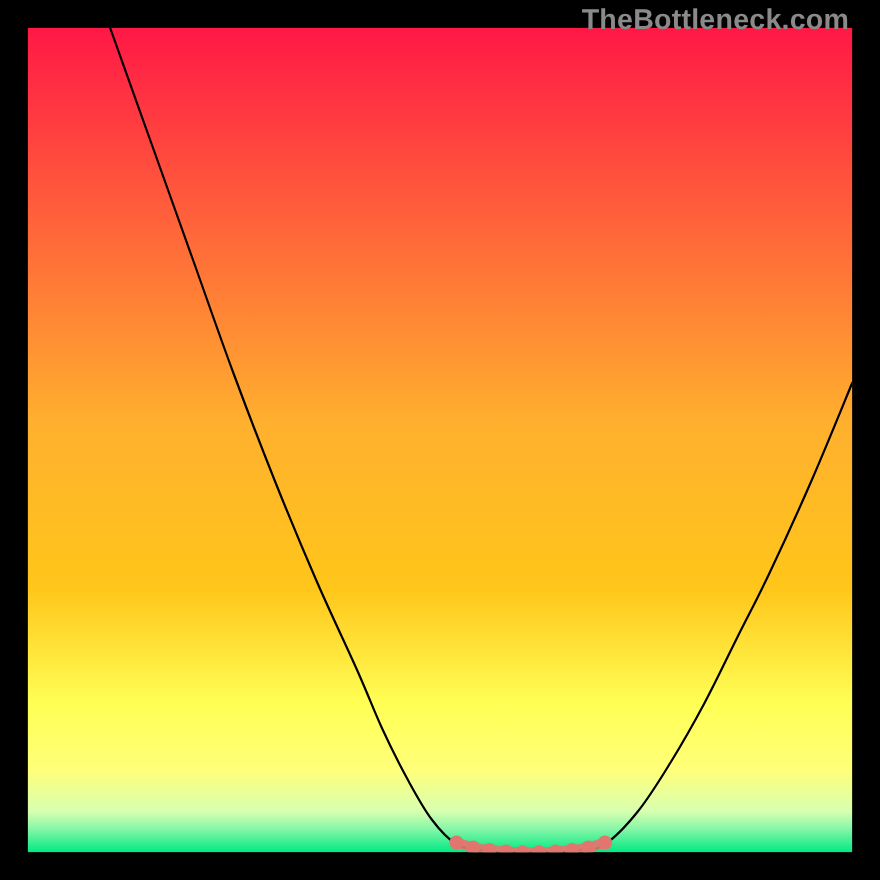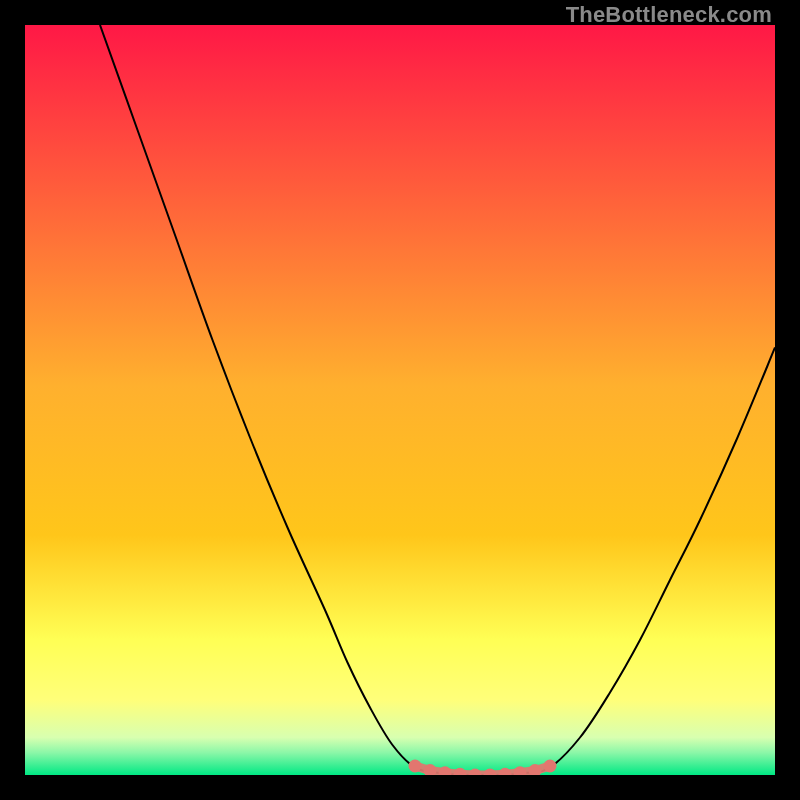--- a/index.html
+++ b/index.html
@@ -23,21 +23,21 @@
     width: 750px;
     height: 750px;
     overflow: hidden;
   }
   .watermark {
     position: absolute;
     top: 2px;
     right: 28px;
     font-family: Arial, Helvetica, sans-serif;
     font-weight: bold;
-    font-size: 22px;
+    font-size: 26px;
     color: #8a8a8a;
     letter-spacing: 0.2px;
   }
   svg {
     display: block;
   }
 </style>
 </head>
 <body>
 

